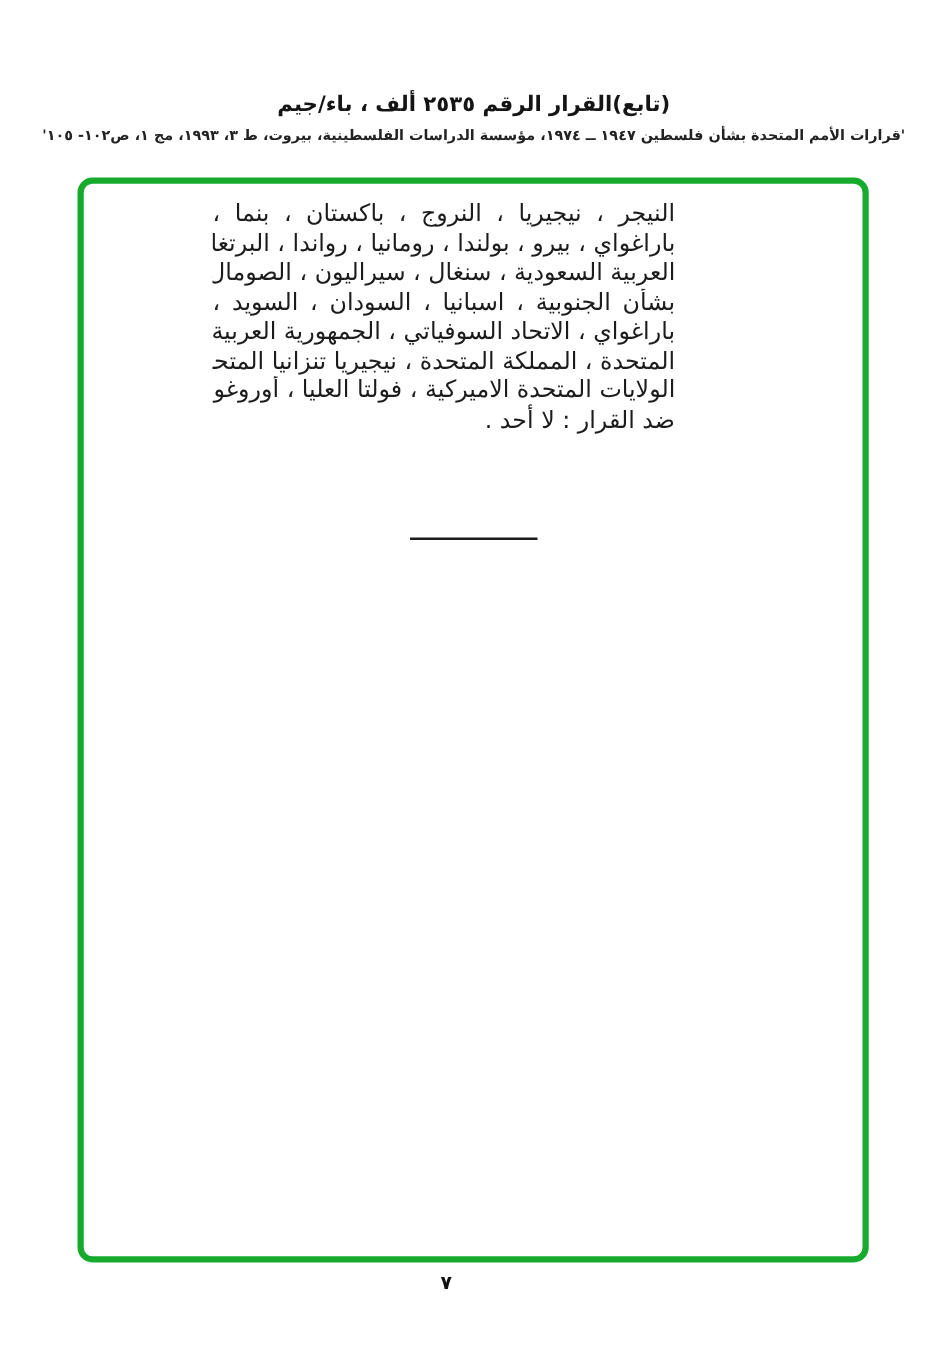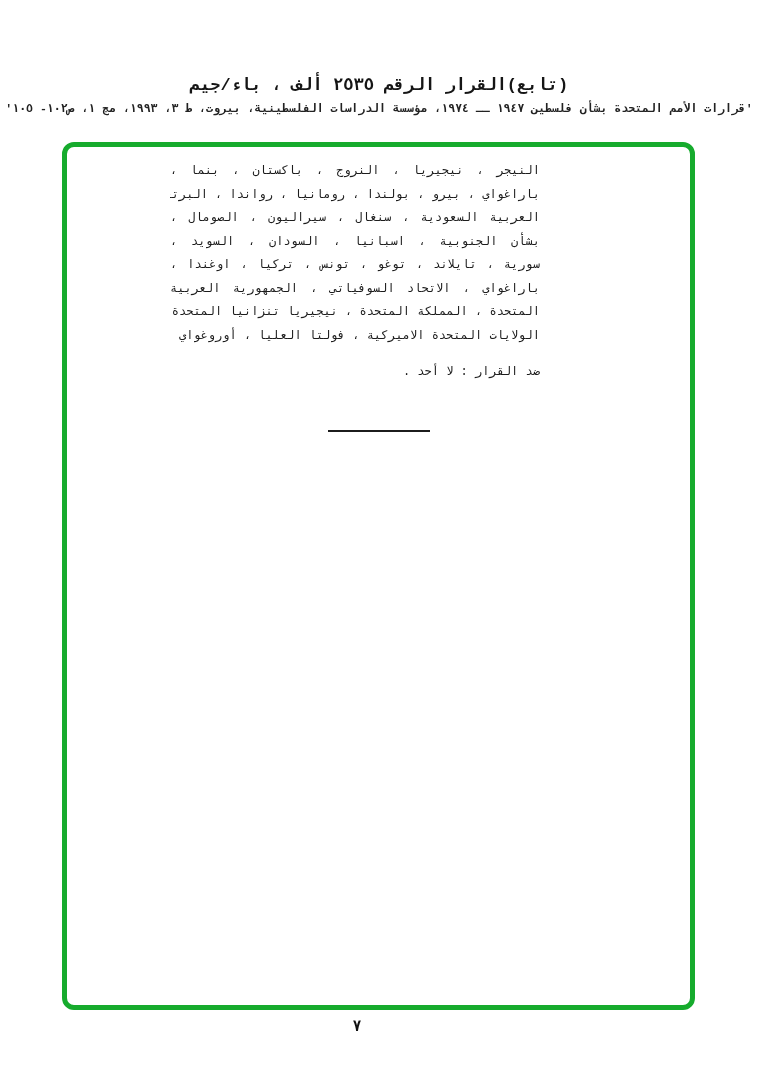--- a/index.html
+++ b/index.html
@@ -1,15 +1,15 @@
 <!DOCTYPE html>
 <html lang="ar"><head>
 <meta charset="utf-8">
 <style>
-  * { margin: 0; padding: 0; box-sizing: border-box; font-family: Liberation Mono, monospace; }
+  * { margin: 0; padding: 0; box-sizing: border-box; }
   html, body { background: #ffffff; }
   body {
     width: 758px; height: 1078px;
     position: relative;
     font-family: "DejaVu Sans", sans-serif;
     color: #1c1c1c;
     overflow: hidden;
   }
 
   
@@ -42,41 +42,41 @@
     border-radius: 12px;
     background: #ffffff;
   }
 
   
   .text-column {
     position: absolute;
     left: 170px; top: 160px;
     width: 370px;
     direction: rtl;
-    font-size: 12px;
+    font-size: 19px;
     line-height: 23.5px;
     color: #1c1c1c;
   }
   .just-line {
     display: block;
     text-align: justify;
     text-align-last: justify;
     white-space: nowrap;
     overflow: hidden;
   }
   .end-line {
     display: block;
     text-align: right;
     padding-right: 0;
   }
   .vote-line {
     display: block;
     text-align: right;
   }
-  .vote-line.first { margin-top: 13px; }
+  .vote-line.first { margin-top: 0; }
 
   
   .short-rule {
     position: absolute;
     left: 328px; top: 430px;
     width: 102px; height: 2px;
     background: #1c1c1c;
   }
 
   
@@ -97,21 +97,20 @@
 
 <div class="doc-citation">'قرارات الأمم المتحدة بشأن فلسطين ١٩٤٧ ــ ١٩٧٤، مؤسسة الدراسات الفلسطينية، بيروت، ط ٣، ١٩٩٣، مج ١، ص١٠٢- ١٠٥'</div>
 
 <div class="green-frame"></div>
 
 <div class="text-column">
   <span class="just-line">النيجر ، نيجيريا ، النروج ، باكستان ، بنما ،</span>
   <span class="just-line">باراغواي ، بيرو ، بولندا ، رومانيا ، رواندا ، البرتغال</span>
   <span class="just-line">العربية السعودية ، سنغال ، سيراليون ، الصومال ،</span>
   <span class="just-line">بشأن الجنوبية ، اسبانيا ، السودان ، السويد ،</span>
-  <span class="just-line">سورية ، تايلاند ، توغو ، تونس ، تركيا ، اوغندا ،</span>
   <span class="just-line">باراغواي ، الاتحاد السوفياتي ، الجمهورية العربية</span>
   <span class="just-line">المتحدة ، المملكة المتحدة ، نيجيريا تنزانيا المتحدة ،</span>
   <span class="just-line">الولايات المتحدة الاميركية ، فولتا العليا ، أوروغواي ،</span>
 
   <span class="vote-line first">ضد القرار  :  لا أحد .</span>
 </div>
 
 <div class="short-rule"></div>
 
 <div class="page-number">٧</div>

